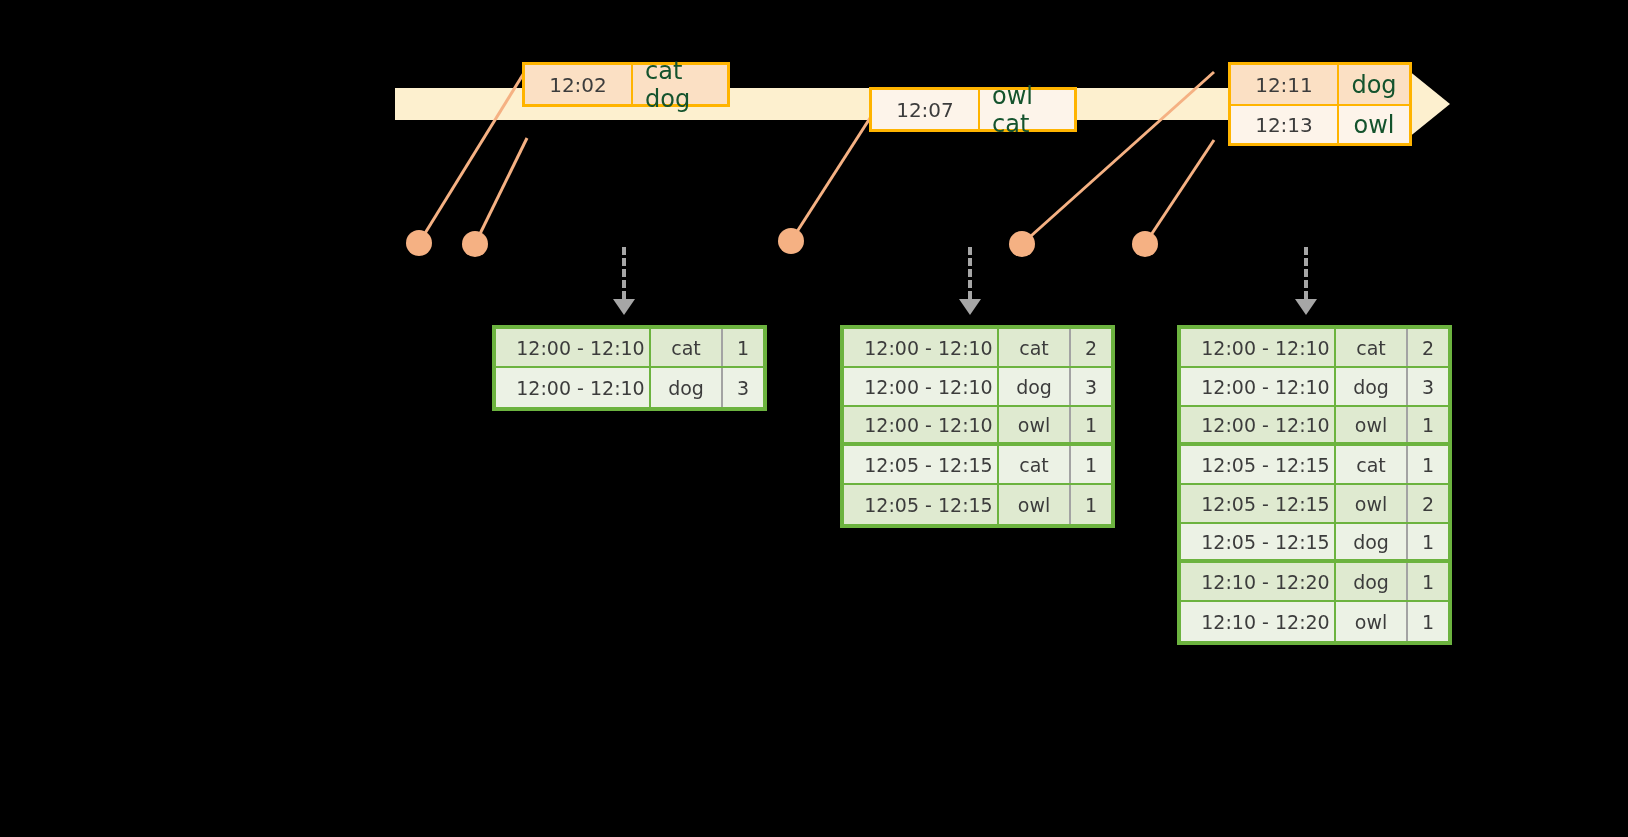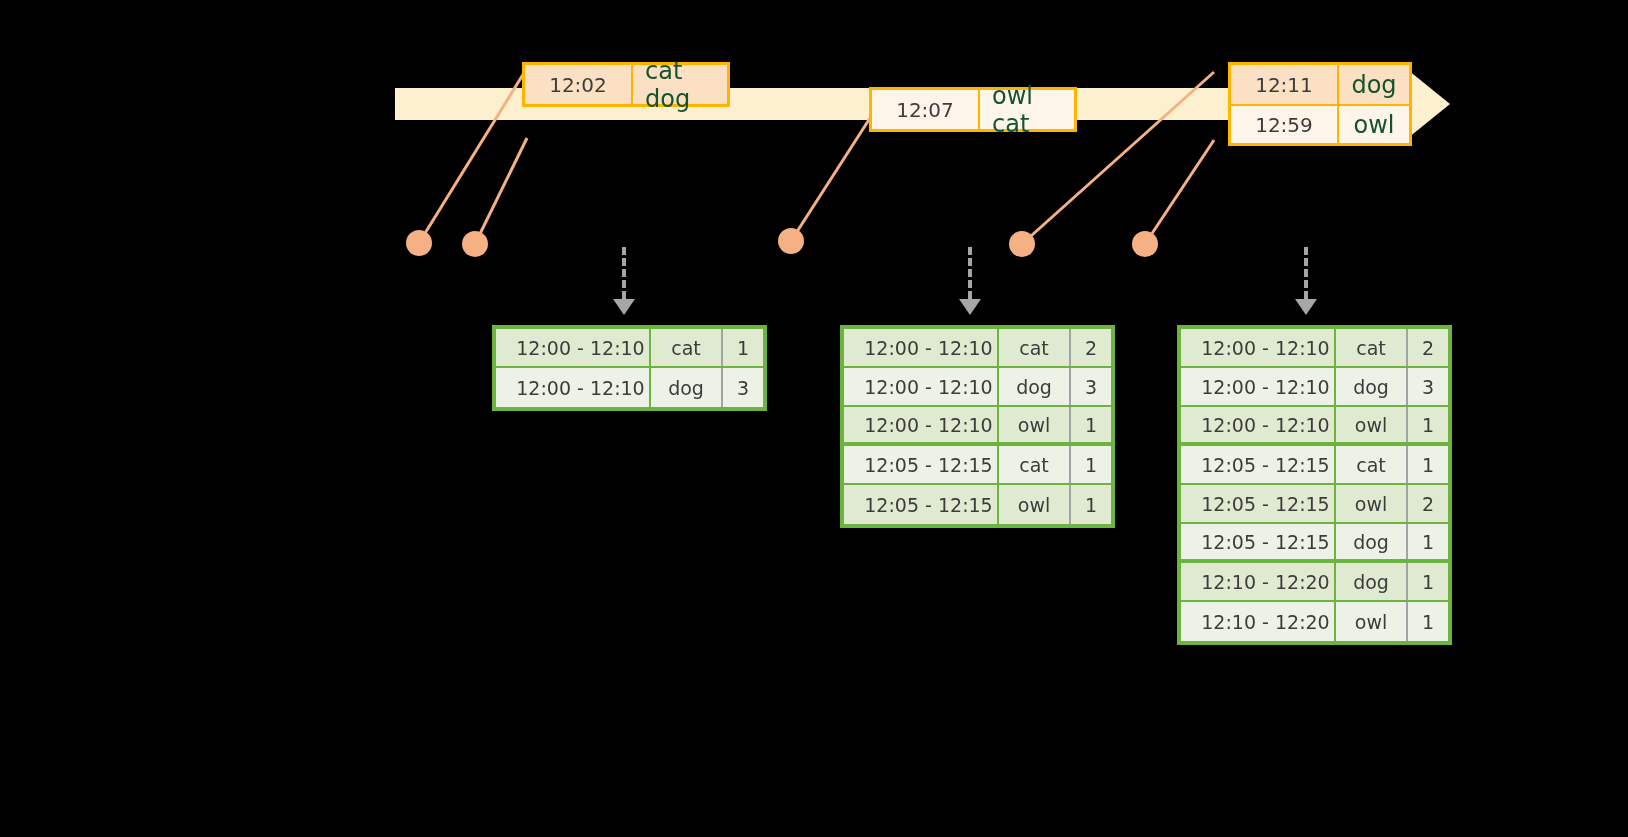--- a/index.html
+++ b/index.html
@@ -180,21 +180,21 @@
           <div class="ev-time">12:07</div>
           <div class="ev-words">owl cat</div>
         </div>
       </div>
       <div class="event-box" id="box-c">
         <div class="event-row shade">
           <div class="ev-time" style="background: rgb(251, 224, 196);">12:11</div>
           <div class="ev-words" style="background: rgb(251, 224, 196);">dog</div>
         </div>
         <div class="event-row">
-          <div class="ev-time">12:59</div>
+          <div class="ev-time">12:13</div>
           <div class="ev-words">owl</div>
         </div>
       </div>
     </div>
   <div id="result-tables">
       <div class="result-table" id="tbl-1">
         <div class="res-row shade">
           <div class="r-win" style="background: rgb(223, 234, 208);">12:00 - 12:10</div>
           <div class="r-key" style="background: rgb(223, 234, 208);">cat</div>
           <div class="r-cnt" style="background: rgb(223, 234, 208);">1</div>

